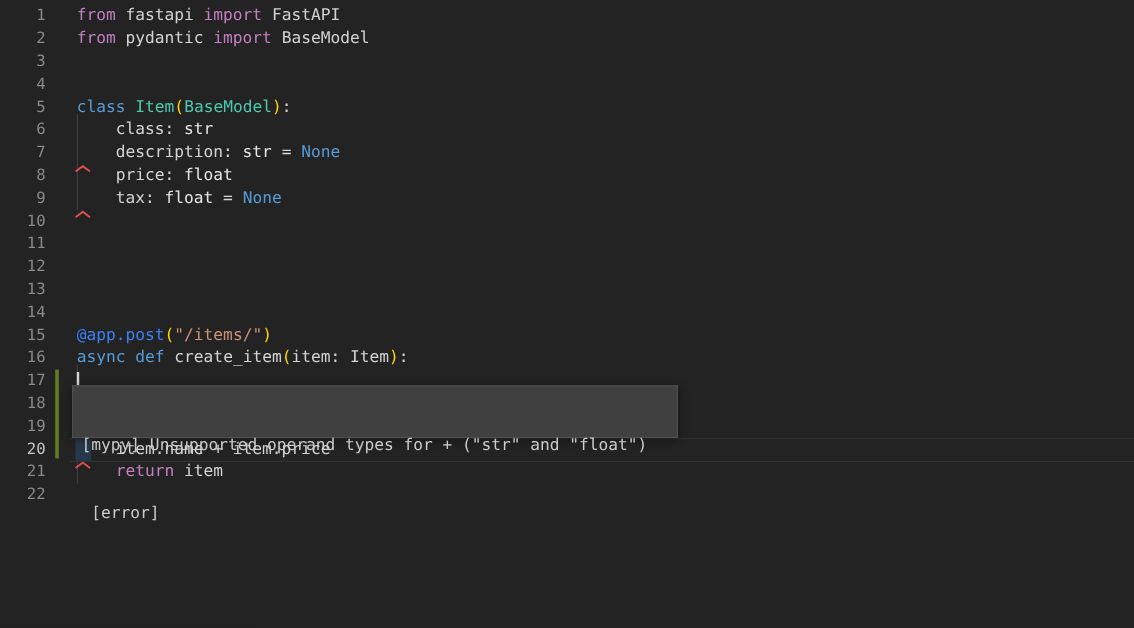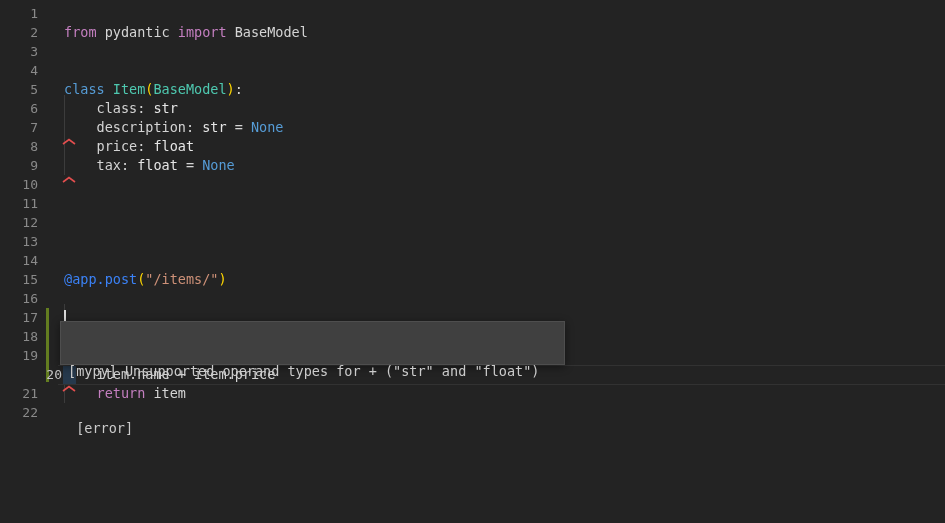--- a/index.html
+++ b/index.html
@@ -39,21 +39,21 @@
 </style>
 <style>.tok-txt{color:#d4d4d4}
 .tok-kw{color:#c47fc0}
 .tok-kw2{color:#569cd6}
 .tok-cls{color:#4ec9b0}
 .tok-typ{color:#e5e5e5}
 .tok-str{color:#ce9178}
 .tok-dec{color:#3b82f6}
 .tok-brk{color:#ffd700}
 .editor{background:#232323;color:#d4d4d4;}
-.ln{color:#8a8a8a;} .ln.active{color:#c6c6c6;margin-left:24px;}
+.ln{color:#8a8a8a;} .ln.active{color:#c6c6c6;}
 .change-bar{background:#637d20;}
 .indent-guide{background:#3c3c3c;}
 .cursor{background:#d8d8d8;}
 .line-border{background:#323232;}
 .hover-highlight{background:#26394c;}
 .tooltip{background:#404040;border-color:#4e4e4e;color:#cbcbcb;}</style></head>
 <body>
 
 <div class="editor">
 
@@ -67,36 +67,36 @@
   <div class="indent-guide" id="guide-2" style="top: 304px; height: 99px;"></div>
 
   <div class="line-border" id="line-border-top" style="top: 365px;"></div>
   <div class="line-border" id="line-border-bottom" style="top: 384px;"></div>
 
   <div class="hover-highlight" id="hover-highlight" style="top: 366px;"></div>
 
   <div class="cursor" id="cursor" style="top: 310px;"></div>
 
   <div class="rows" id="rows">
-      <div class="code-row"><span class="ln">1</span></div>
+      <div class="code-row"><span class="ln">1</span><span class="code"><span class="tok-kw">from</span><span class="tok-txt"> fastapi </span><span class="tok-kw">import</span><span class="tok-txt"> FastAPI</span></span></div>
       <div class="code-row"><span class="ln">2</span><span class="code"><span class="tok-kw">from</span><span class="tok-txt"> pydantic </span><span class="tok-kw">import</span><span class="tok-txt"> BaseModel</span></span></div>
       <div class="code-row"><span class="ln">3</span><span class="code"></span></div>
       <div class="code-row"><span class="ln">4</span><span class="code"></span></div>
       <div class="code-row"><span class="ln">5</span><span class="code"><span class="tok-kw2">class</span><span class="tok-txt"> </span><span class="tok-cls">Item</span><span class="tok-brk">(</span><span class="tok-cls">BaseModel</span><span class="tok-brk">)</span><span class="tok-txt">:</span></span></div>
       <div class="code-row"><span class="ln">6</span><span class="code"><span class="tok-txt">    class: </span><span class="tok-typ">str</span></span></div>
       <div class="code-row"><span class="ln">7</span><span class="code"><span class="tok-txt">    description: </span><span class="tok-typ">str</span><span class="tok-txt"> = </span><span class="tok-kw2">None</span></span></div>
       <div class="code-row"><span class="ln">8</span><span class="code"><span class="tok-txt">    price: </span><span class="tok-typ">float</span></span></div>
       <div class="code-row"><span class="ln">9</span><span class="code"><span class="tok-txt">    tax: </span><span class="tok-typ">float</span><span class="tok-txt"> = </span><span class="tok-kw2">None</span></span></div>
       <div class="code-row"><span class="ln">10</span><span class="code"></span></div>
       <div class="code-row"><span class="ln">11</span><span class="code"></span></div>
       <div class="code-row"><span class="ln">12</span></div>
       <div class="code-row"><span class="ln">13</span><span class="code"></span></div>
       <div class="code-row"><span class="ln">14</span><span class="code"></span></div>
       <div class="code-row"><span class="ln">15</span><span class="code"><span class="tok-dec">@app.post</span><span class="tok-brk">(</span><span class="tok-str">"/items/"</span><span class="tok-brk">)</span></span></div>
-      <div class="code-row"><span class="ln">16</span></div>
+      <div class="code-row"><span class="ln">16</span><span class="code"><span class="tok-kw2">async</span><span class="tok-txt"> </span><span class="tok-kw2">def</span><span class="tok-txt"> create_item</span><span class="tok-brk">(</span><span class="tok-txt">item: Item</span><span class="tok-brk">)</span><span class="tok-txt">:</span></span></div>
       <div class="code-row"><span class="ln">17</span><span class="code"></span></div>
       <div class="code-row"><span class="ln">18</span><span class="code"></span></div>
       <div class="code-row"><span class="ln">19</span><span class="code"></span></div>
       <div class="code-row"><span class="ln active">20</span><span class="code"><span class="tok-txt">    item.name + item.price</span></span></div>
       <div class="code-row"><span class="ln">21</span><span class="code"><span class="tok-txt">    </span><span class="tok-kw">return</span><span class="tok-txt"> item</span></span></div>
       <div class="code-row"><span class="ln">22</span><span class="code"></span></div>
     </div>
 
   <div id="squiggles">
       <div class="squiggle" style="top: 132px;"><svg width="14" height="7" viewBox="0 0 14 7">

